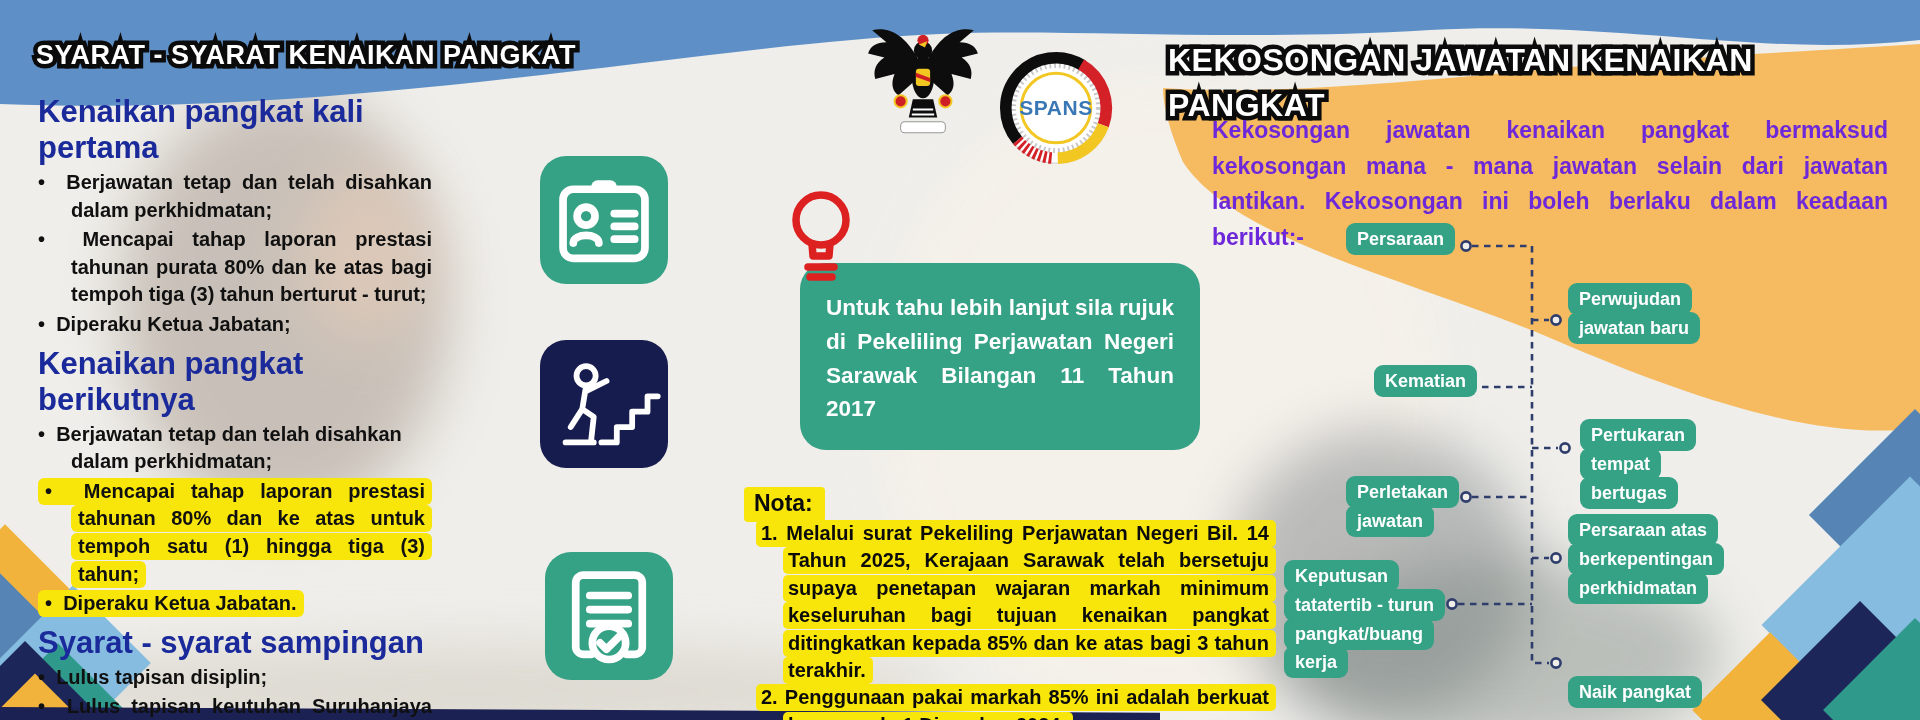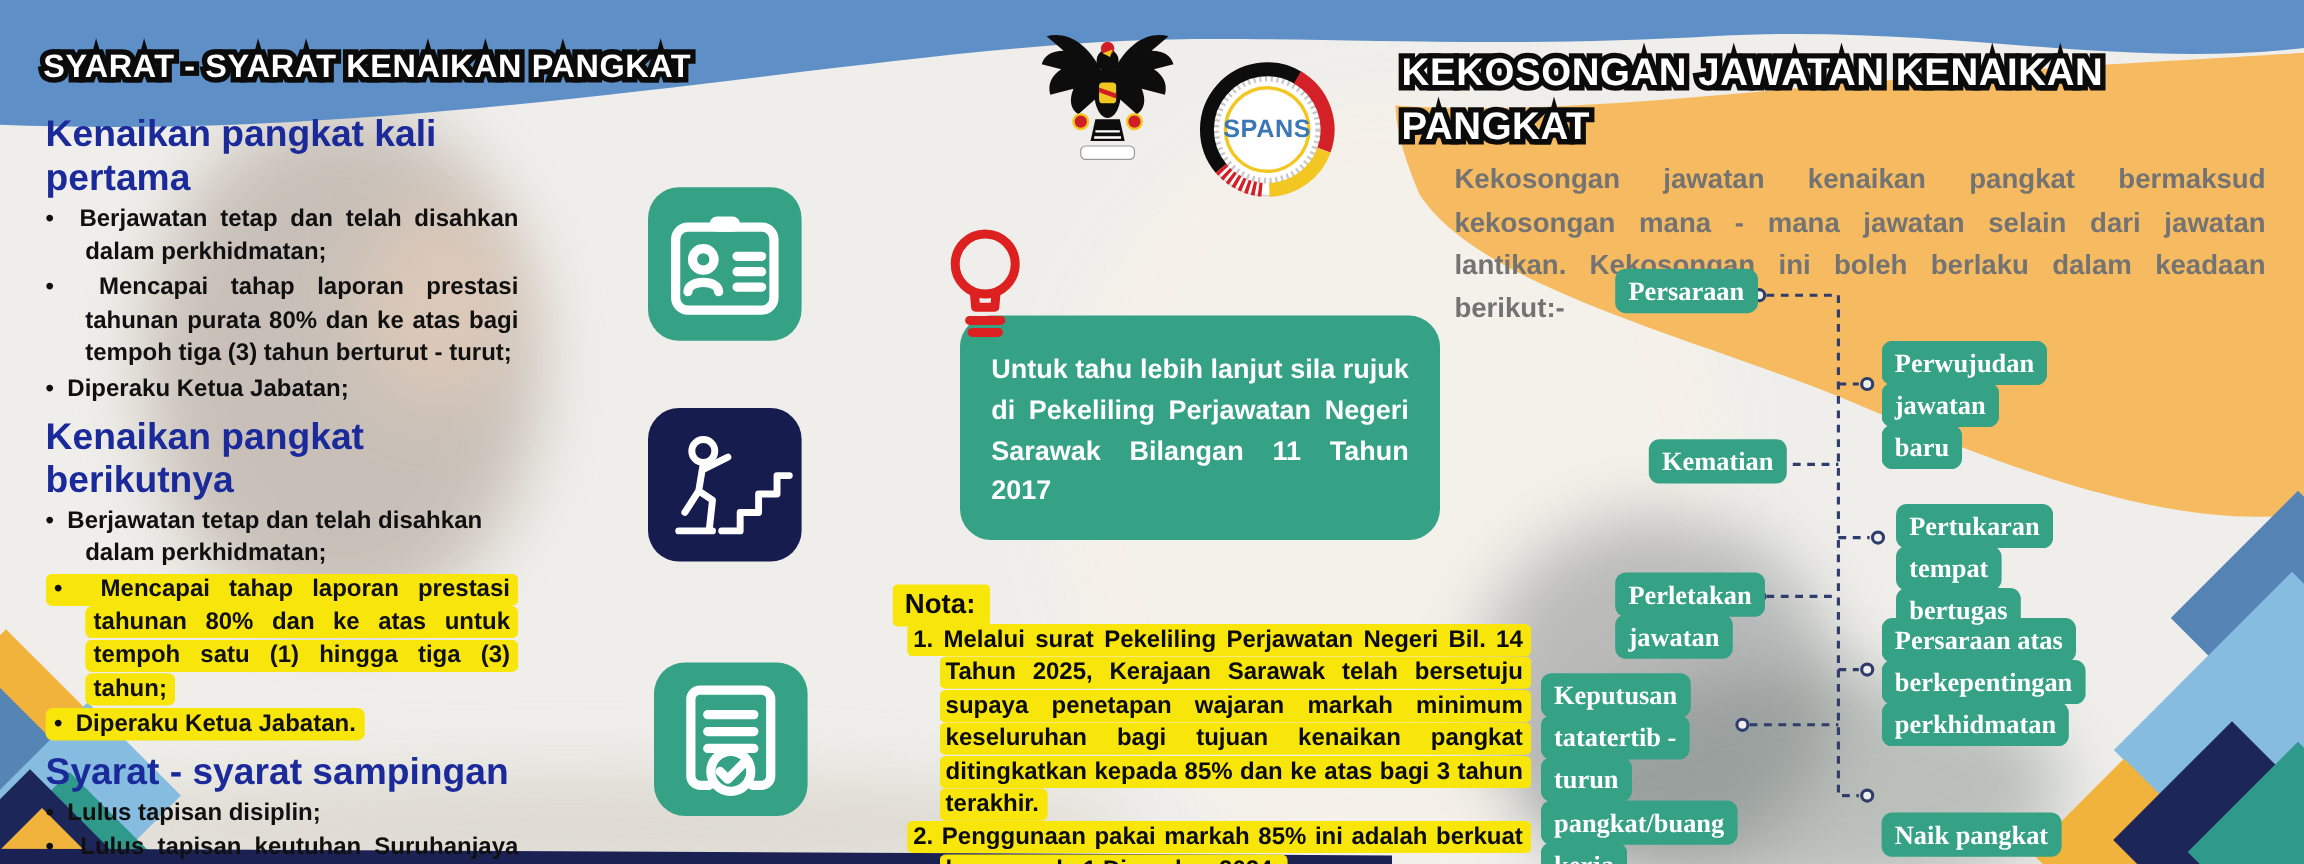--- a/index.html
+++ b/index.html
@@ -72,27 +72,27 @@
   #nota-label{position:absolute;left:744px;top:487px;z-index:3;background:var(--yellow);
     color:#0b0b0b;font-size:23px;font-weight:700;padding:3px 12px 5px 10px;border-radius:4px;}
   #nota-list{position:absolute;left:756px;top:520px;width:520px;z-index:3;}
   #nota-list ol{list-style:none;margin:0;padding:0;}
   #nota-list li{font-size:20px;font-weight:700;line-height:1.37;color:#0b0b0b;text-align:justify;
     padding-left:27px;text-indent:-27px;margin:0;}
   .hl-y{background:var(--yellow);border-radius:5px;padding:2px 7px 3px 5px;
     -webkit-box-decoration-break:clone;box-decoration-break:clone;}
 
   
-  #right-intro{position:absolute;left:1212px;top:132px;width:676px;z-index:3;color:#737373;
+  #right-intro{position:absolute;left:1212px;top:113px;width:676px;z-index:3;color:#6d28d9;
     font-size:23px;font-weight:700;line-height:1.55;text-align:justify;}
 
   
   .node{position:absolute;z-index:3;line-height:1.6;}
-  .pill{background:var(--green);color:#fff;font-weight:700;font-size:22px;
-    padding:6px 11px;border-radius:9px;-webkit-box-decoration-break:clone;box-decoration-break:clone;font-family:Liberation Serif, serif;}
+  .pill{background:var(--green);color:#fff;font-weight:700;font-size:18px;
+    padding:6px 11px;border-radius:9px;-webkit-box-decoration-break:clone;box-decoration-break:clone;}
   #node-persaraan{left:1346px;top:225px;}
   #node-kematian{left:1342px;top:367px;margin-left:32px;}
   #node-perletakan{left:1346px;top:478px;width:122px;}
   #node-keputusan{left:1284px;top:562px;width:166px;}
   #node-perwujudan{left:1568px;top:285px;width:136px;}
   #node-pertukaran{left:1580px;top:421px;width:162px;}
   #node-persaraan-atas{left:1568px;top:516px;width:152px;}
   #node-naik{left:1568px;top:646px;margin-top:32px;}
 
   

